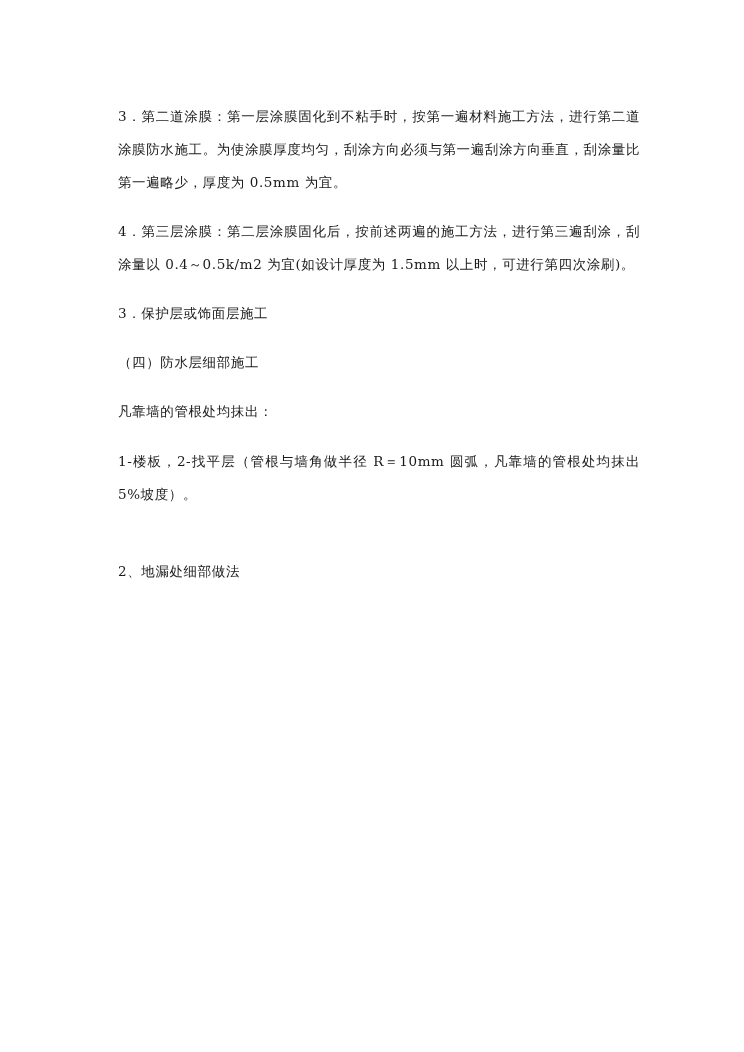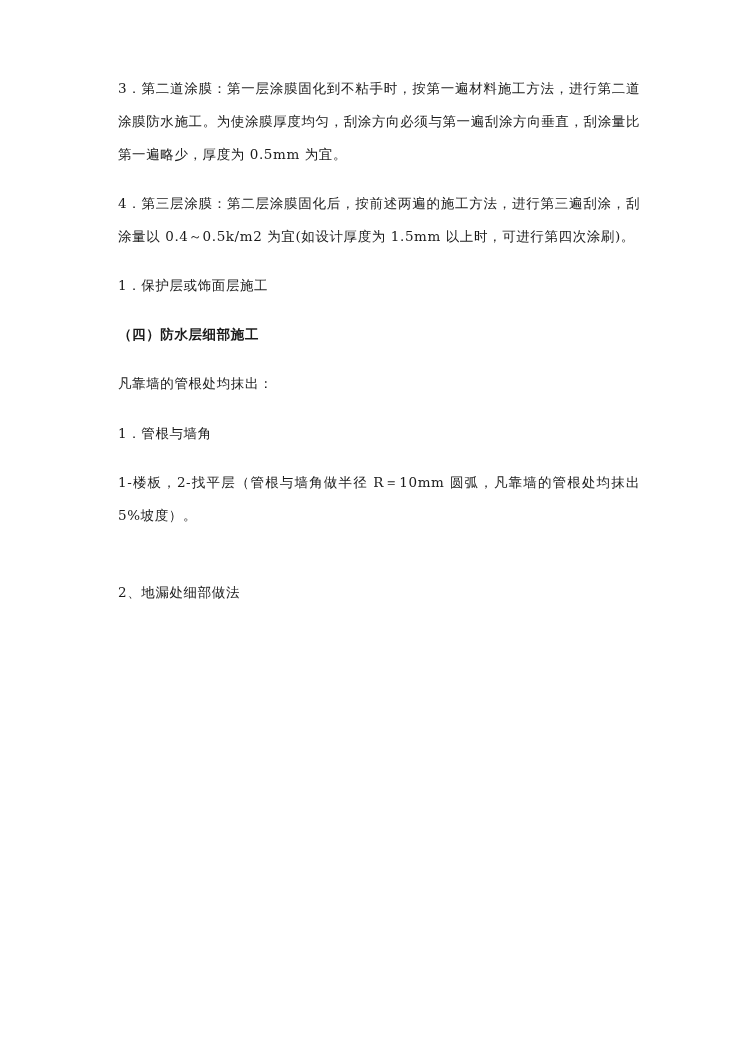--- a/index.html
+++ b/index.html
@@ -11,50 +11,48 @@
     position: relative;
     width: 744px;
     height: 1052px;
     background: #ffffff;
     margin: 0 auto;
     overflow: hidden;
   }
   .content {
     position: absolute;
     left: 118px;
-    top: 72px;
+    top: 100px;
     width: 522px;
   }
   .para {
     font-family: "DejaVu Serif", "Liberation Serif", serif;
     font-size: 13.5px;
     color: #1a1a1a;
     line-height: 2.45;
     letter-spacing: 0.6px;
     text-align: justify;
     text-justify: inter-character;
     margin: 0 0 16px 0;
     white-space: pre-wrap;
   }
   .para.indent {
     text-indent: 0;
-    font-weight: bold;
   }
   .para.last {
     margin-bottom: 0;
     margin-top: 44px;
   }
 </style>
 </head>
 <body>
 
 <div class="page">
   <div class="content">
     <p class="para">3．第二道涂膜：第一层涂膜固化到不粘手时，按第一遍材料施工方法，进行第二道涂膜防水施工。为使涂膜厚度均匀，刮涂方向必须与第一遍刮涂方向垂直，刮涂量比第一遍略少，厚度为 0.5mm 为宜。</p>
     <p class="para">4．第三层涂膜：第二层涂膜固化后，按前述两遍的施工方法，进行第三遍刮涂，刮涂量以 0.4～0.5k/m2 为宜(如设计厚度为 1.5mm 以上时，可进行第四次涂刷)。</p>
-    <p class="para">1．保护层或饰面层施工</p>
+    <p class="para">3．保护层或饰面层施工</p>
     <p class="para indent">（四）防水层细部施工</p>
     <p class="para">凡靠墙的管根处均抹出：</p>
-    <p class="para">1．管根与墙角</p>
     <p class="para">1-楼板，2-找平层（管根与墙角做半径 R＝10mm 圆弧，凡靠墙的管根处均抹出 5%坡度）。</p>
     <p class="para last">2、地漏处细部做法</p>
   </div>
 </div>
 
 </body></html>

